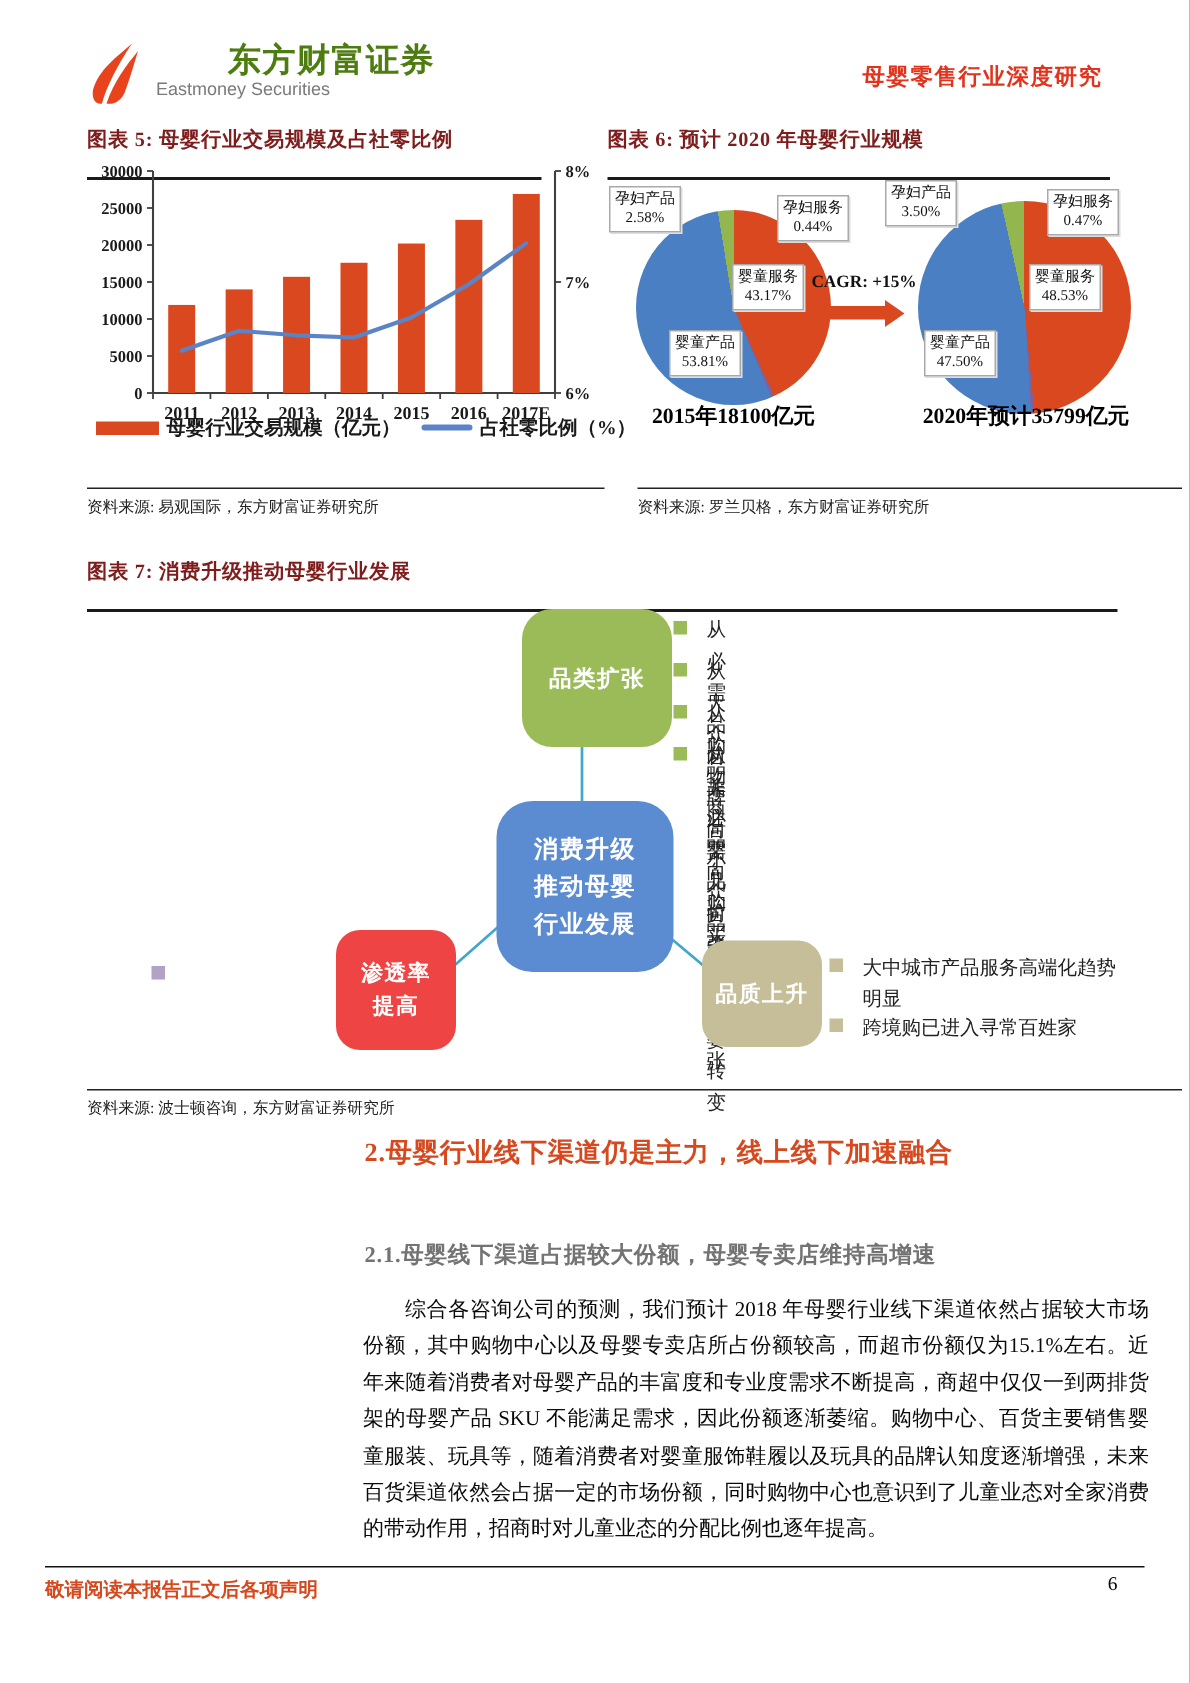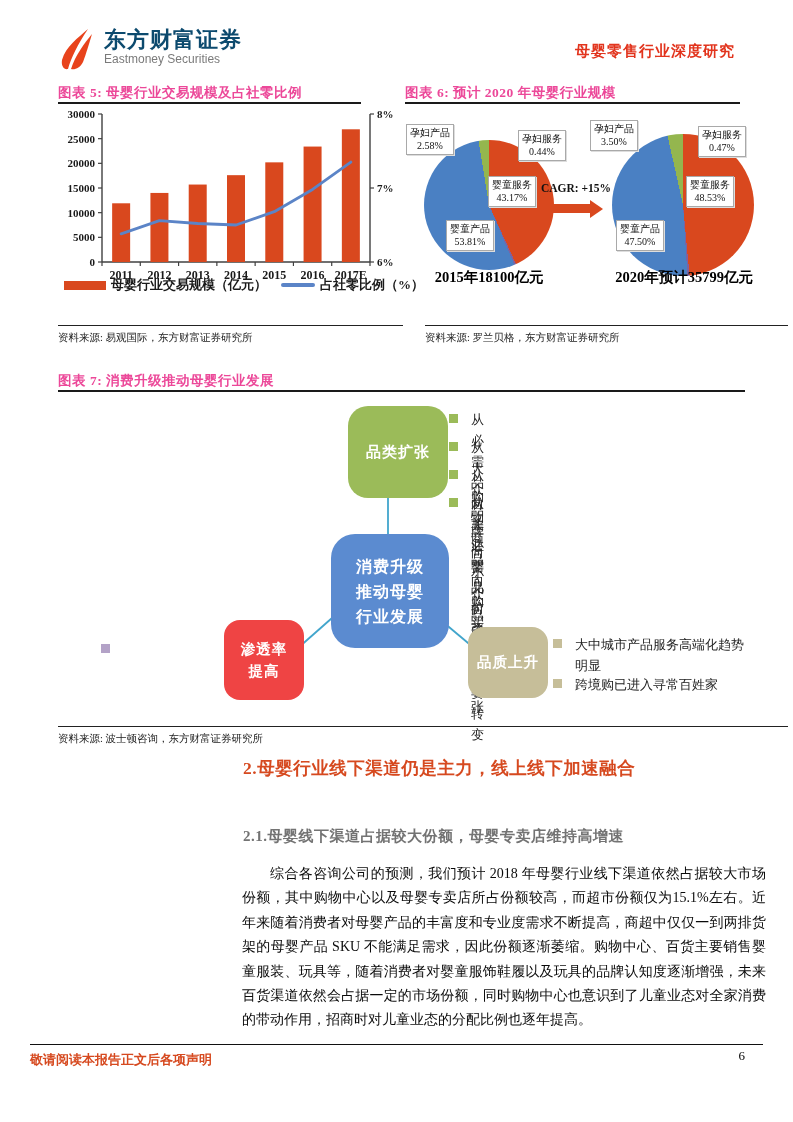--- a/index.html
+++ b/index.html
@@ -2,26 +2,26 @@
 <html><head>
 <meta charset="utf-8">
 <style>
   html,body{margin:0;padding:0;background:#888;}
   .page{position:relative;width:793px;height:1122px;background:#fff;margin:0 auto;
         font-family:"Liberation Serif",serif;color:#111;overflow:hidden;}
   .abs{position:absolute;}
 
   
   .logo-wrap{display:flex;align-items:flex-start;}
-  .logo-cn{font-size:22px;font-weight:bold;color:#0c4a6e;letter-spacing:1px;line-height:24px;font-family:"Liberation Sans",sans-serif;}
+  .logo-cn{font-size:22px;font-weight:bold;color:#4d7c0f;letter-spacing:1px;line-height:24px;font-family:"Liberation Sans",sans-serif;margin-left:48px;}
   .logo-en{font-size:12px;color:#7a7a7a;font-family:"Liberation Sans",sans-serif;line-height:14px;}
   .report-title{font-size:15px;font-weight:bold;color:#E2341D;text-align:right;letter-spacing:1px;}
 
   
-  .figtitle{font-size:13.5px;font-weight:bold;color:#ec4899;border-bottom:2px solid #1a1a1a;padding-bottom:0;letter-spacing:0.5px;}
+  .figtitle{font-size:13.5px;font-weight:bold;color:#7f1d1d;border-bottom:2px solid #1a1a1a;padding-bottom:16px;letter-spacing:0.5px;}
   .source{font-size:10.5px;color:#222;border-top:1.2px solid #222;padding-top:5px;}
 
   
   .legend-row{display:flex;align-items:center;font-size:13px;font-weight:bold;color:#1a1a1a;}
   .sw-bar{width:42px;height:9px;margin-right:5px;}
   .sw-line{width:34px;height:3.5px;border-radius:2px;margin:0 5px 0 14px;}
 
   
   .pie{position:absolute;border-radius:50%;}
   .callout{position:absolute;background:#fff;border:1px solid #a9a9a9;box-shadow:1px 1px 0 #ddd;

